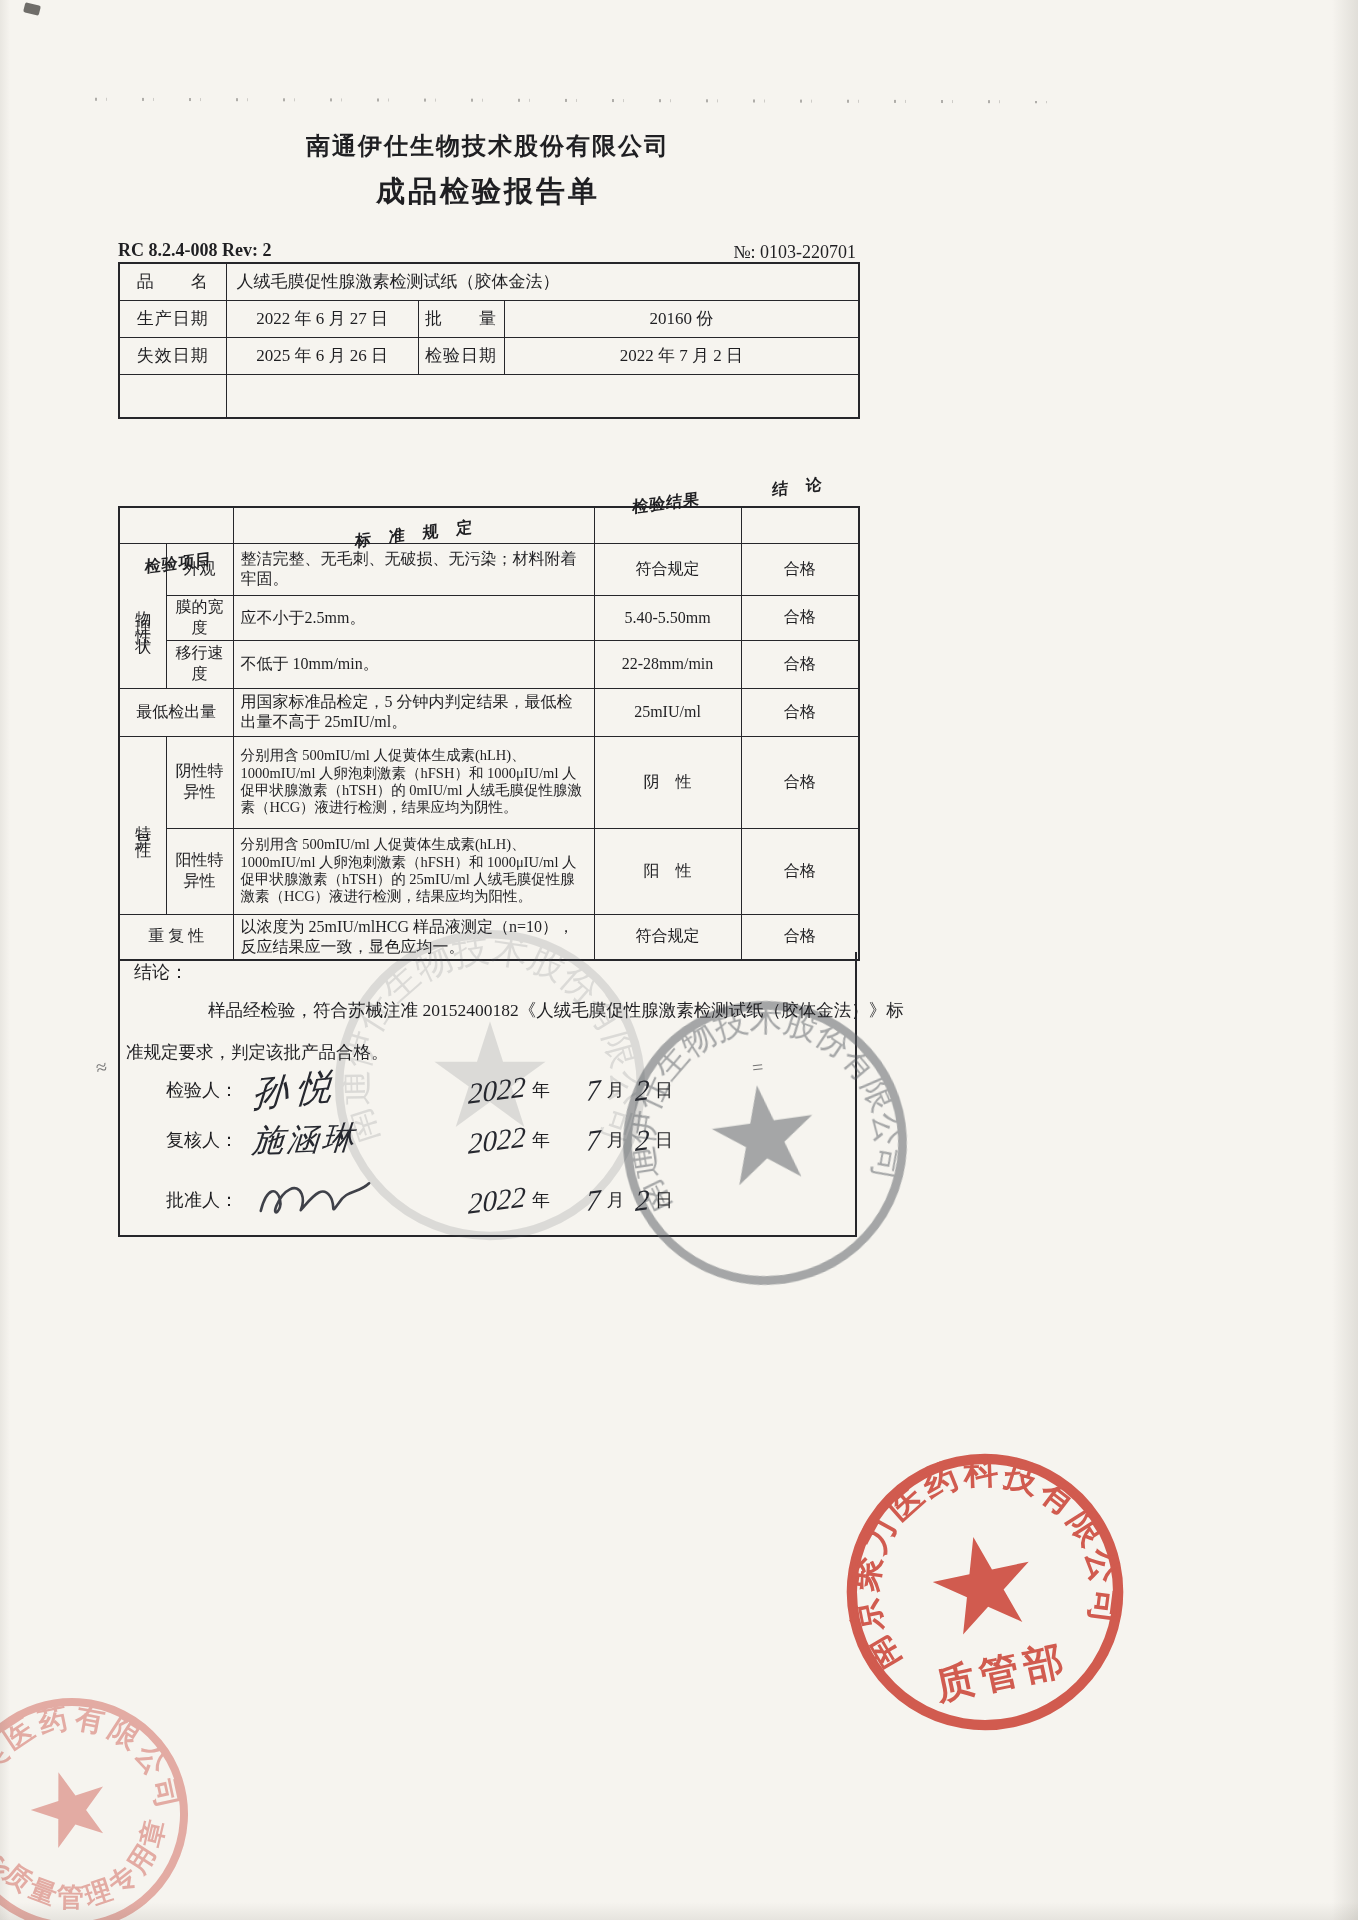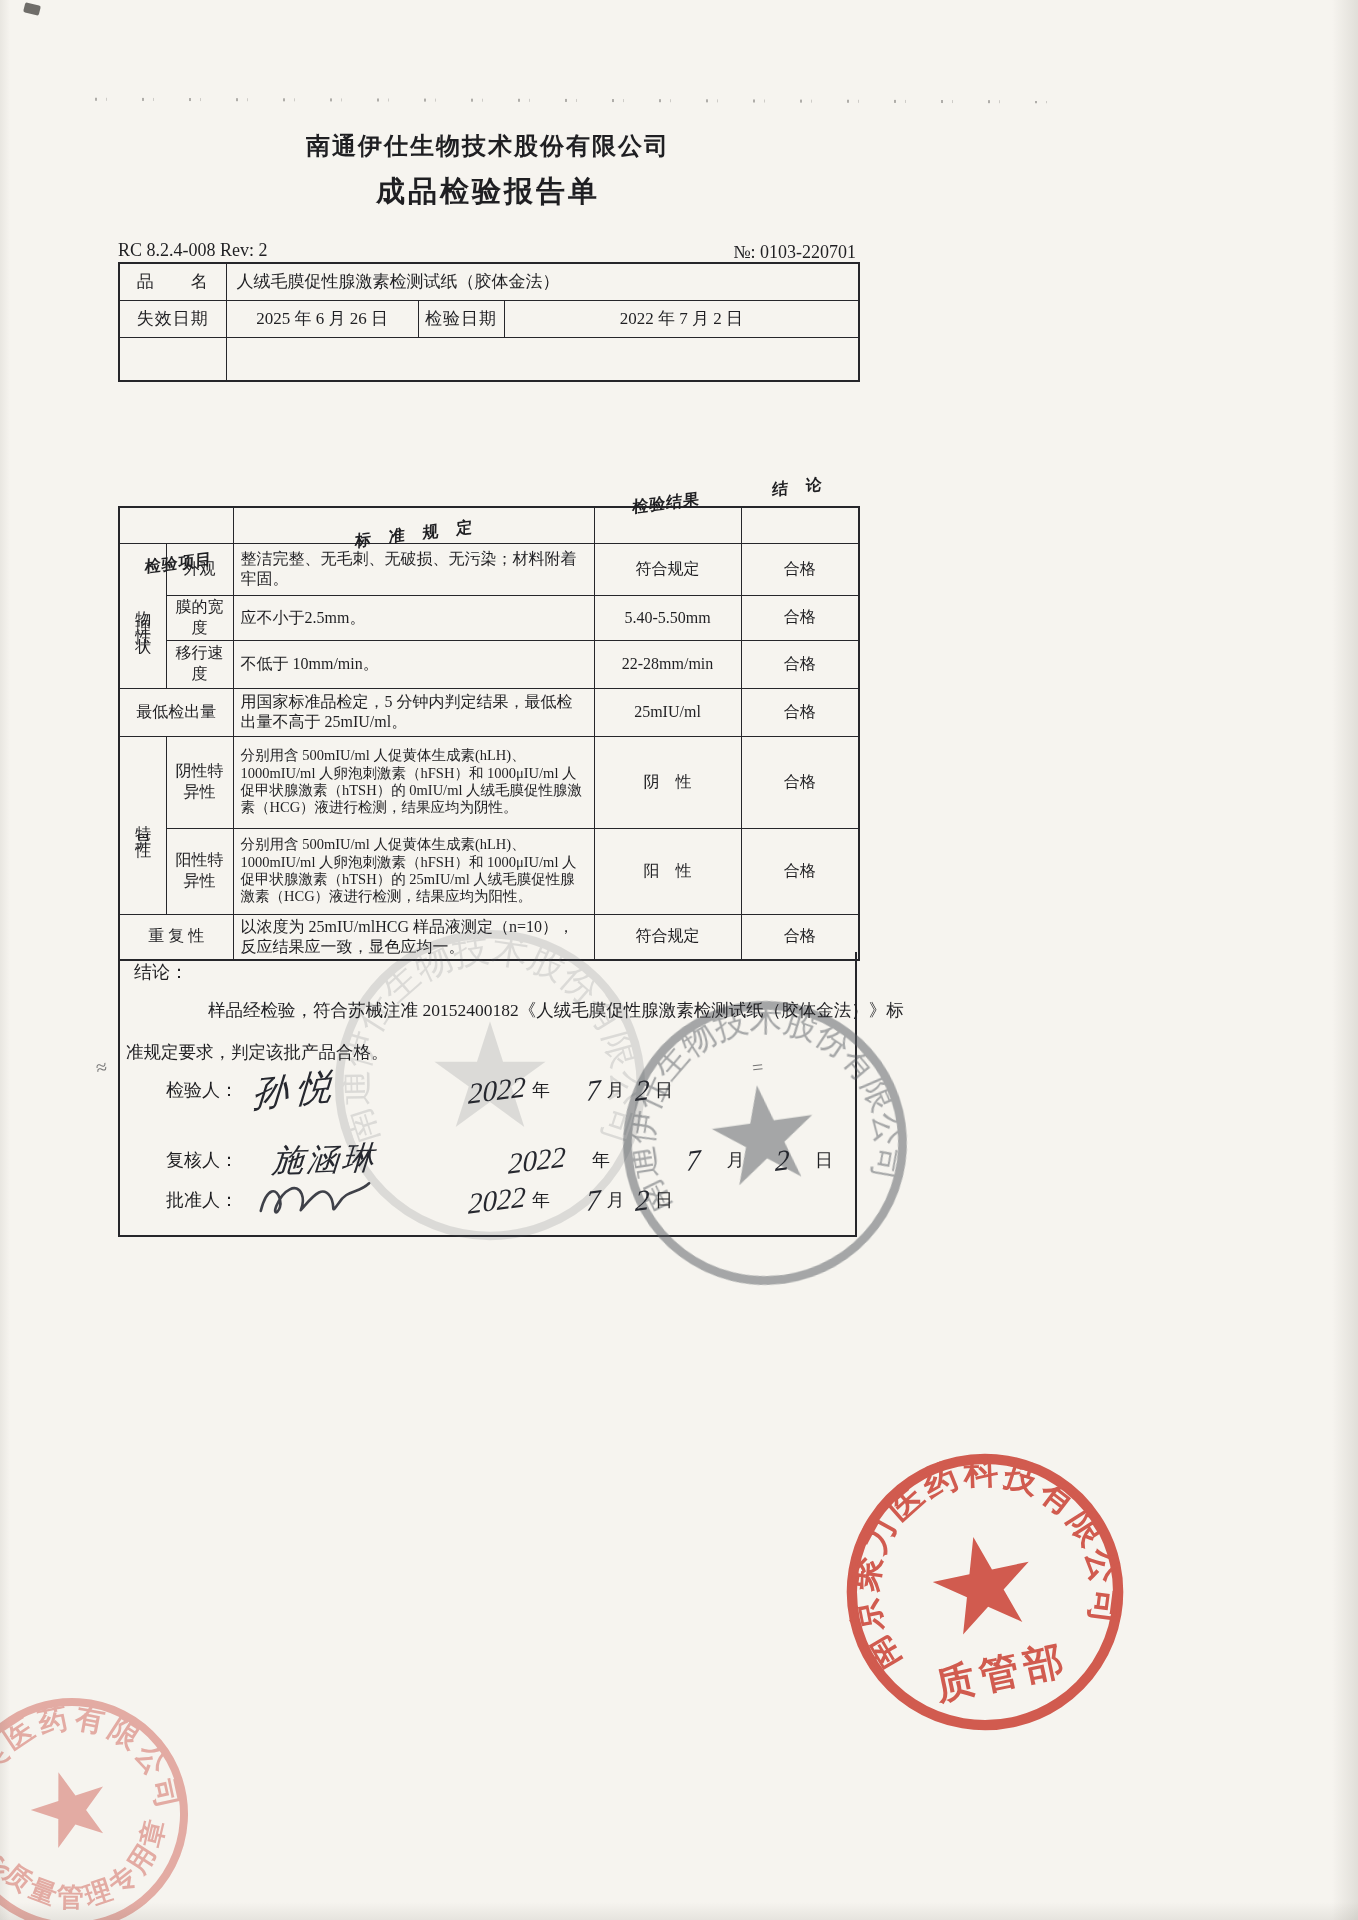--- a/index.html
+++ b/index.html
@@ -11,21 +11,21 @@
 
   .top-specks{position:absolute;left:95px;top:99px;width:965px;height:3px;opacity:.45;transform:rotate(.15deg);
     background:repeating-linear-gradient(90deg,rgba(50,48,45,.8) 0 2px,transparent 2px 11px,rgba(50,48,45,.45) 11px 12px,transparent 12px 47px);}
   .corner-mark{position:absolute;left:24px;top:4px;width:16px;height:10px;background:#42403c;opacity:.75;transform:rotate(14deg);border-radius:2px;}
   .stray{position:absolute;color:rgba(45,45,48,.65);font-size:20px;}
 
   .doc{position:absolute;left:118px;top:100px;width:740px;}
   .company{position:absolute;top:30px;left:0;width:100%;text-align:center;font-size:24px;font-weight:600;letter-spacing:2px;}
   .rtitle{position:absolute;top:72px;left:0;width:100%;text-align:center;font-size:29px;font-weight:700;letter-spacing:3px;}
   .meta{position:absolute;top:140px;left:0;width:100%;font-size:18px;}
-  .meta .rc{position:absolute;left:0;top:0;}
+  .meta .rc{position:absolute;left:0;top:0;font-weight:bold;}
   .meta .no{position:absolute;right:2px;top:2px;}
 
   table{border-collapse:collapse;table-layout:fixed;width:740px;}
   td{border:1.7px solid #26262a;overflow:hidden;}
   .info{position:absolute;top:162px;left:0;border:2.4px solid #26262a;}
   .info td{font-size:17px;text-align:center;padding:2px 4px;}
   .info td.lbl{letter-spacing:1px;}
   .info td.left{text-align:left;padding-left:10px;margin-top:32px;}
   .info tr{height:37px;}
   .info tr.tall{height:44px;}
@@ -84,20 +84,26 @@
           <col style="width:192px">
           <col style="width:86px">
           <col style="width:355px">
         </colgroup>
       <tbody>
           <tr>
         <td class="lbl">品　　名</td>
         <td class="left" colspan="3">人绒毛膜促性腺激素检测试纸（胶体金法）</td>
       </tr>
       <tr>
+        <td class="lbl">生产日期</td>
+        <td>2022 年 6 月 27 日</td>
+        <td class="lbl">批　　量</td>
+        <td>20160 份</td>
+      </tr>
+      <tr>
         <td class="lbl">失效日期</td>
         <td>2025 年 6 月 26 日</td>
         <td class="lbl">检验日期</td>
         <td>2022 年 7 月 2 日</td>
       </tr>
       <tr class="tall">
         <td class="lbl"></td>
         <td colspan="3"></td>
       </tr>
     </tbody>
@@ -175,21 +181,21 @@
         <span class="sname"><span class="hand hn1">孙悦</span></span>
         <span class="hand hd">2022</span>
           <span class="unit">年</span>
         <span class="dgap"></span>
         <span class="hand hd">7</span>
           <span class="unit">月</span>
         <span class="hand hd">2</span>
           <span class="unit">日</span>
       </div>
 
-      <div class="sig-row" style="top:188px;gap:20px;">
+      <div class="sig-row" style="top:168px;">
         <span class="slabel">复核人：</span>
         <span class="sname"><span class="hand hn2">施涵琳</span></span>
         <span class="hand hd">2022</span>
           <span class="unit">年</span>
         <span class="dgap"></span>
         <span class="hand hd">7</span>
           <span class="unit">月</span>
         <span class="hand hd">2</span>
           <span class="unit">日</span>
       </div>

